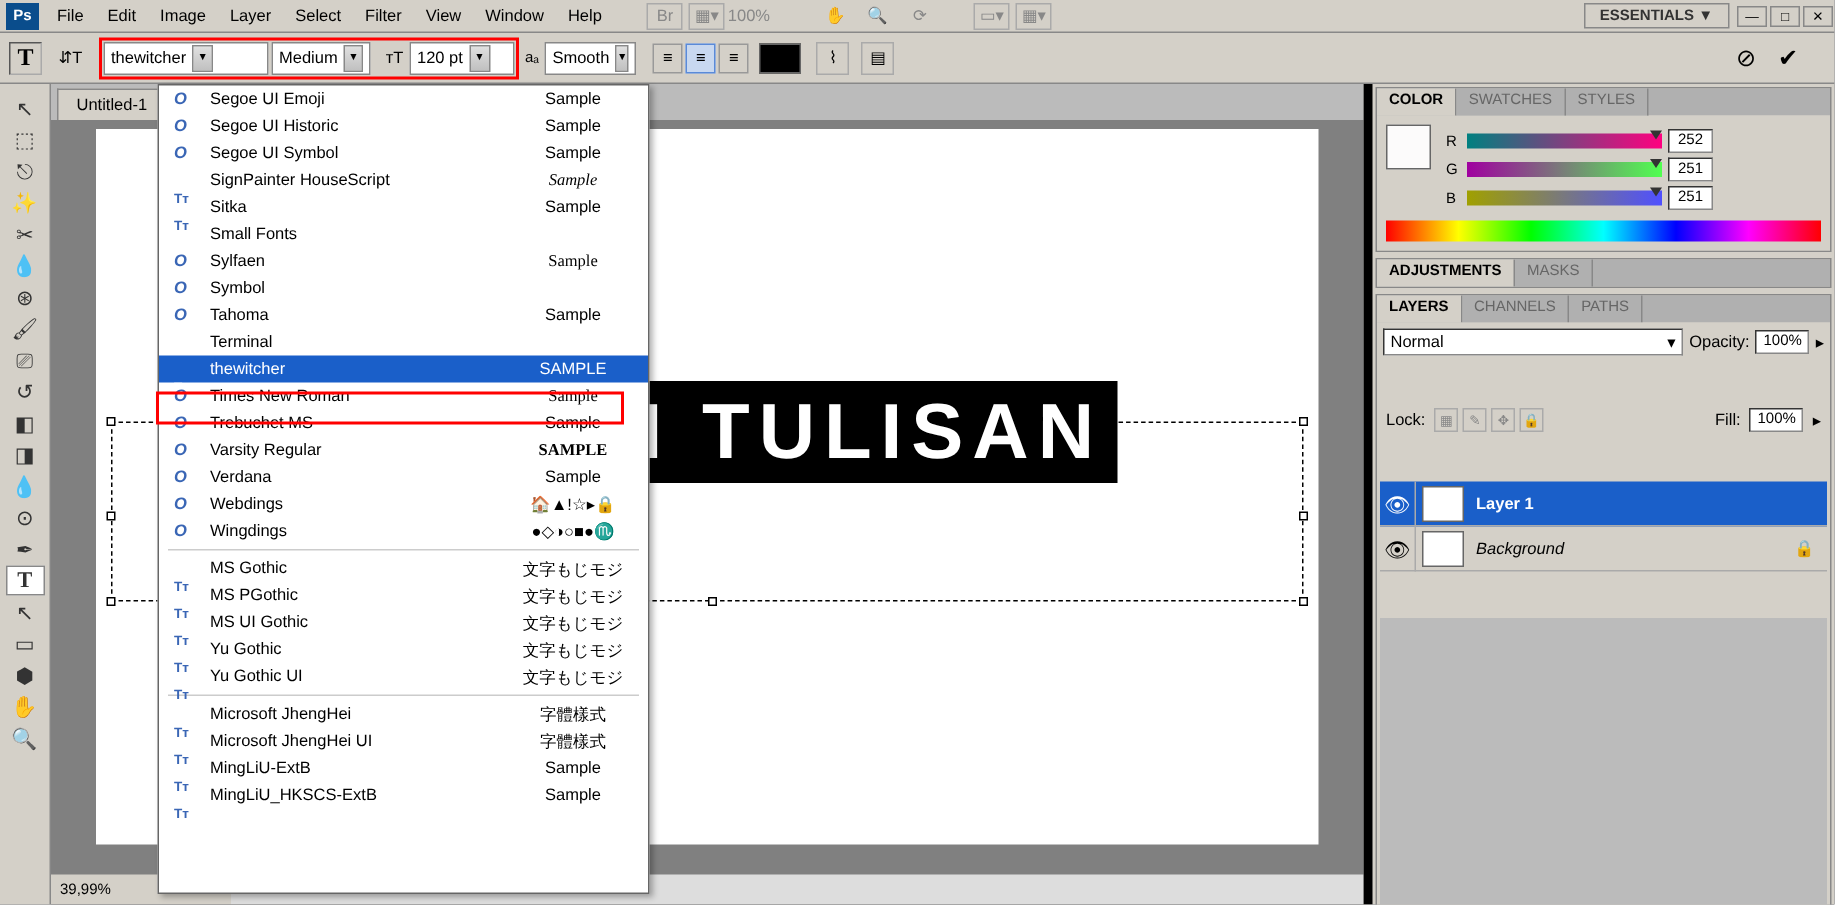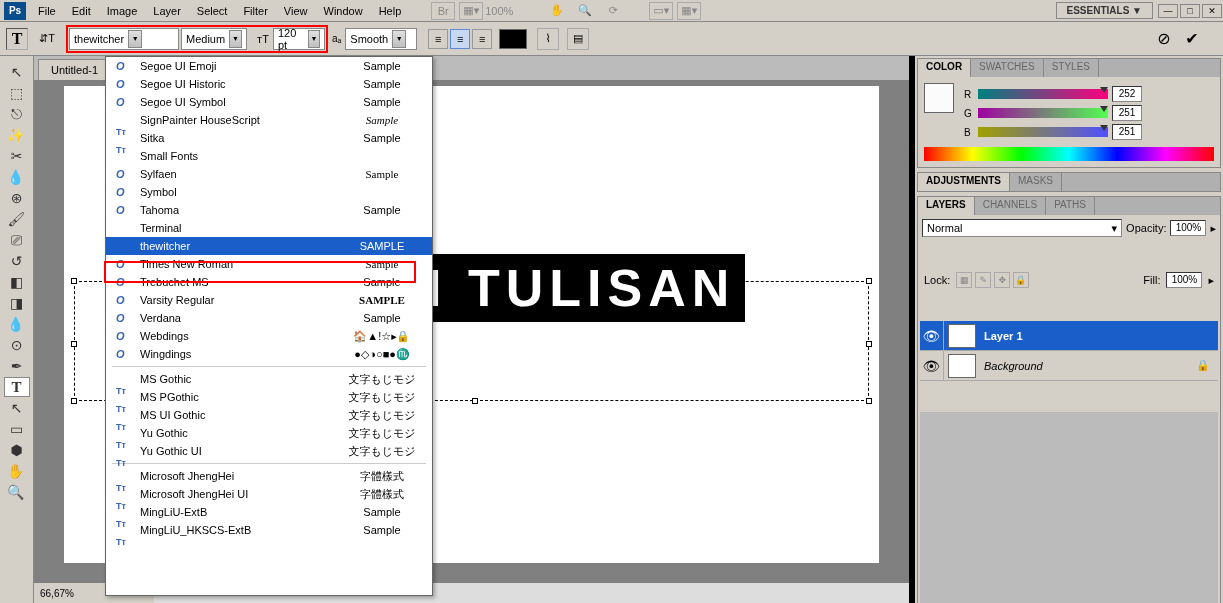--- a/index.html
+++ b/index.html
@@ -126,27 +126,27 @@
   <div class="red-box">
     <div class="combobox" style="width:110px">
         <span>thewitcher</span>
         <div class="dd">▼</div>
       </div>
     <div class="combobox" style="width:66px;margin-left:2px">
         <span>Medium</span>
         <div class="dd">▼</div>
       </div>
     <div style="width:20px;text-align:center;margin-left:6px">ᴛT</div>
-    <div class="combobox" style="width:52px">
+    <div class="combobox" style="width:70px">
         <span>120 pt</span>
         <div class="dd">▼</div>
       </div>
   </div>
   <span class="aa-label">aₐ</span>
-  <div class="combobox" style="width:72px">
+  <div class="combobox" style="width:61px">
       <span>Smooth</span>
       <div class="dd">▼</div>
     </div>
   <div style="width:10px"></div>
   <div class="align-btn">≡</div>
   <div class="align-btn active">≡</div>
   <div class="align-btn">≡</div>
   <div class="colorwell"></div>
   <div class="opt-icon">⌇</div>
   <div class="opt-icon">▤</div>
@@ -192,21 +192,21 @@
         <div class="handle" style="left:50%;top:-3px"></div>
         <div class="handle" style="right:-3px;top:-3px"></div>
         <div class="handle" style="left:-3px;top:50%"></div>
         <div class="handle" style="right:-3px;top:50%"></div>
         <div class="handle" style="left:-3px;bottom:-3px"></div>
         <div class="handle" style="left:50%;bottom:-3px"></div>
         <div class="handle" style="right:-3px;bottom:-3px"></div>
       </div>
     </div>
     <div class="canvas-text">H TULISAN</div>
-    <div class="status">66,67%</div>
+    <div class="status">39,99%</div>
     <div class="doc-scroll"></div>
   </div>
 
   <div class="panels">
     <div class="panel">
       <div class="ptabs">
         <div class="ptab active">COLOR</div>
         <div class="ptab">SWATCHES</div>
         <div class="ptab">STYLES</div>
       </div>

